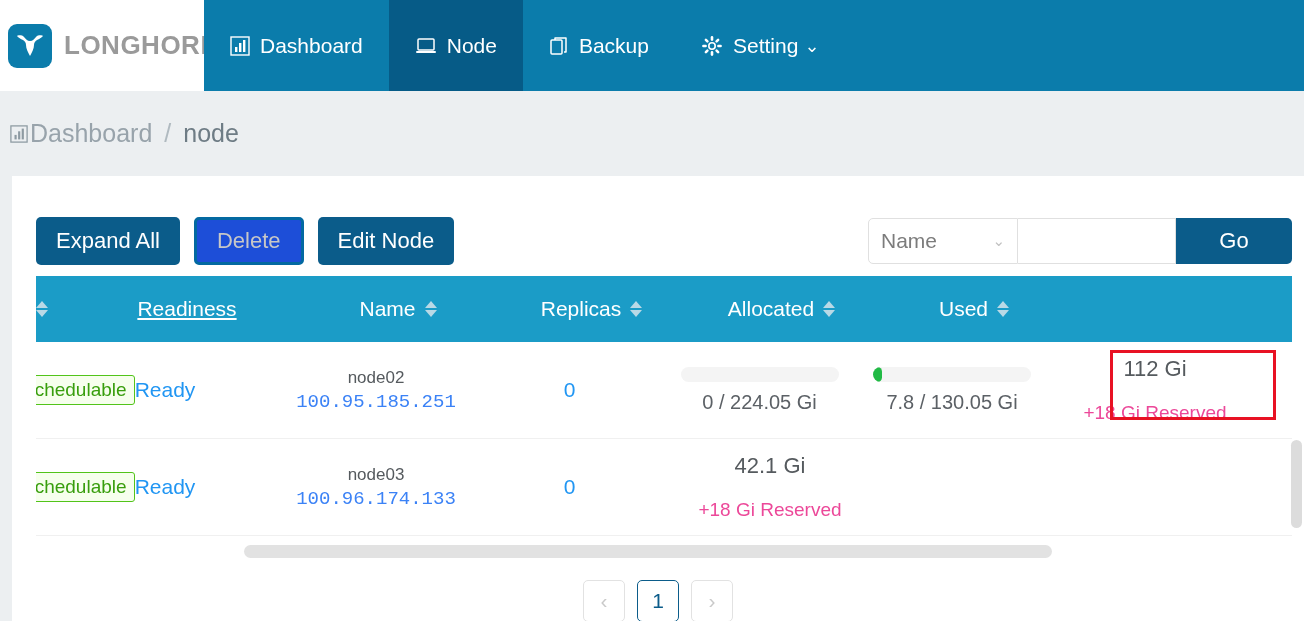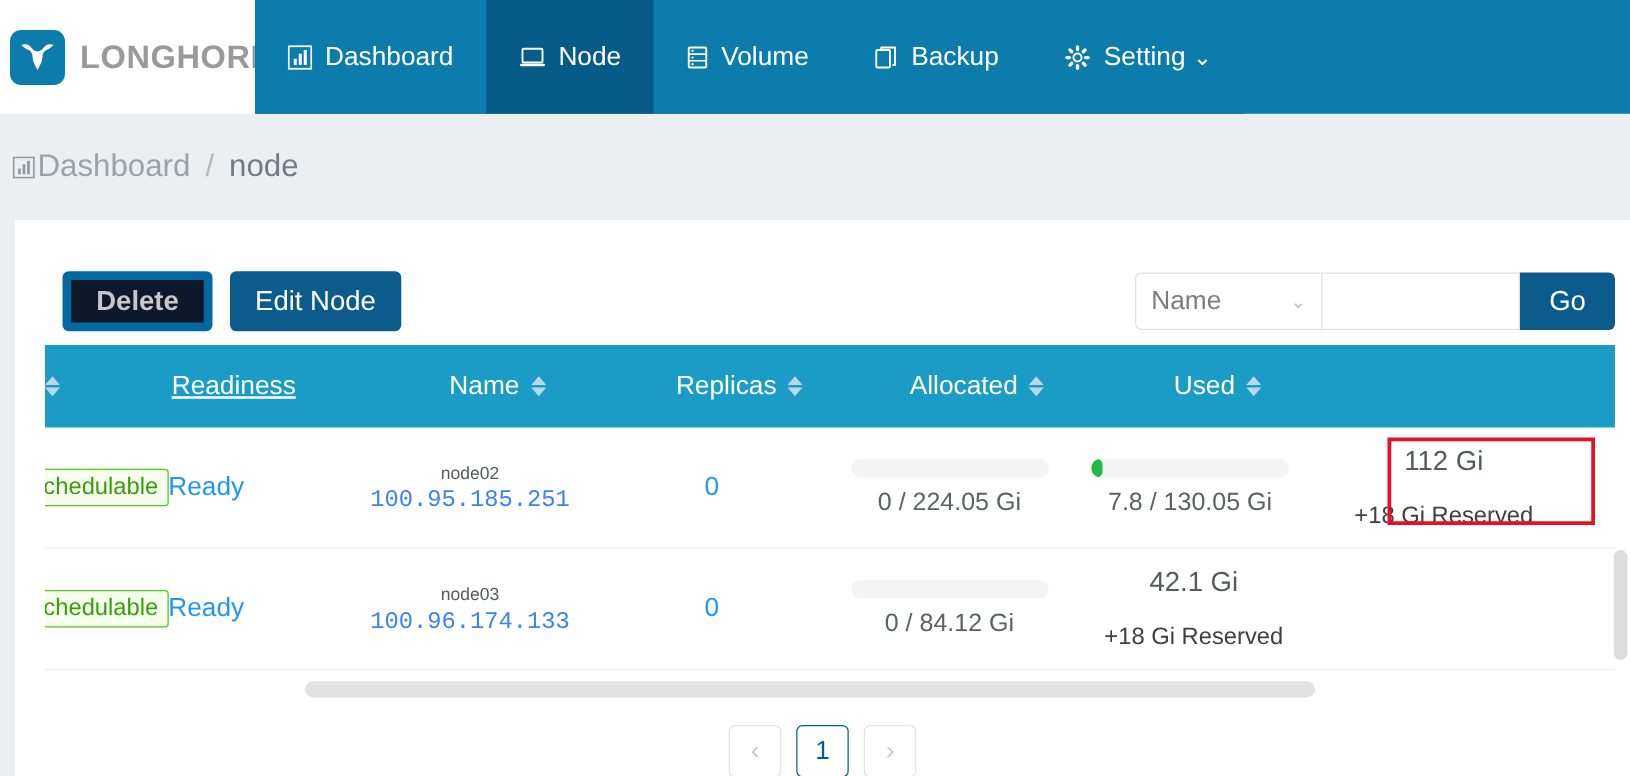--- a/index.html
+++ b/index.html
@@ -96,25 +96,24 @@
     font-size: 22px;
     border: none;
     border-radius: 5px;
     padding: 0 20px;
     height: 48px;
     cursor: pointer;
     font-family: "Liberation Sans", sans-serif;
   }
   .btn-primary { background: #0b5c8a; color: #ffffff; }
   .btn-disabled {
-    background: #0f172a;
+    background: #1d4ed8;
     color: #c7c7c7;
-    border: 7px solid #0369a1;
+    border: 3px solid #0369a1;
     cursor: not-allowed;
-    font-weight: bold;
   }
   .btn-gap { margin-left: 14px; }
 
   .search-group {
     margin-left: auto;
     margin-right: 12px;
     display: flex;
     align-items: stretch;
     height: 46px;
   }
@@ -139,21 +138,21 @@
     width: 158px;
     border: 1px solid #e0e0e0;
     border-left: none;
     outline: none;
     font-size: 20px;
     padding: 0 10px;
     font-family: "Liberation Sans", sans-serif;
     color: #444;
   }
   .go-btn {
-    width: 76px;
+    width: 116px;
     background: #0b5c8a;
     color: #fff;
     border: none;
     font-size: 22px;
     border-radius: 0 5px 5px 0;
     cursor: pointer;
     font-family: "Liberation Sans", sans-serif;
   }
 
   
@@ -208,33 +207,33 @@
   .badge-sched {
     border: 1px solid #52c41a;
     background: #f6ffed;
     color: #389e0d;
     font-size: 19px;
     padding: 3px 7px;
     border-radius: 3px;
     white-space: nowrap;
   }
   .link-blue { color: #2196f3; cursor: pointer; }
-  .node-name { color: #555a5e; font-size: 14px; }
+  .node-name { color: #555a5e; font-size: 17px; }
   .node-ip { color: #3b82f6; font-size: 19px; margin-top: 3px; font-family: Liberation Mono, monospace; }
   .bar-track {
     width: 158px;
     height: 15px;
     background: #f4f4f4;
     border-radius: 8px;
     overflow: hidden;
   }
   .bar-fill { height: 100%; background: #21ba45; border-radius: 8px; }
   .bar-label { margin-top: 9px; color: #5c6166; font-size: 20px; }
   .size-main { color: #555a5e; font-size: 22px; }
-  .size-sub { color: #404040; font-size: 19px; margin-top: 20px; }
+  .size-sub { color: #ec4899; font-size: 19px; margin-top: 20px; }
 
   .highlight-box {
     position: absolute;
     border: 3px solid #e81123;
     pointer-events: none;
     z-index: 5;
   }
 
   
   .vscroll {
@@ -316,33 +315,20 @@
     <div class="nav-item active">
       <span class="nav-ico">
         <svg width="22" height="20" viewBox="0 0 22 20">
           <rect x="3" y="3" width="16" height="11" fill="none" stroke="#fff" stroke-width="1.5" rx="1"></rect>
           <rect x="1" y="15" width="20" height="2" fill="#fff" rx="1"></rect>
         </svg>
       </span>
       <span>Node</span>
     </div>
 
-    <div class="nav-item">
-      <span class="nav-ico">
-        <svg width="18" height="20" viewBox="0 0 18 20">
-          <rect x="2" y="2" width="14" height="16" fill="none" stroke="#fff" stroke-width="1.5" rx="1"></rect>
-          <line x1="2" y1="7.3" x2="16" y2="7.3" stroke="#fff" stroke-width="1.3"></line>
-          <line x1="2" y1="12.6" x2="16" y2="12.6" stroke="#fff" stroke-width="1.3"></line>
-          <circle cx="5" cy="4.6" r="0.9" fill="#fff"></circle>
-          <circle cx="5" cy="10" r="0.9" fill="#fff"></circle>
-          <circle cx="5" cy="15.3" r="0.9" fill="#fff"></circle>
-        </svg>
-      </span>
-      <span>Volume</span>
-    </div>
 
     <div class="nav-item">
       <span class="nav-ico">
         <svg width="20" height="20" viewBox="0 0 20 20">
           <rect x="2" y="4" width="11" height="14" fill="none" stroke="#fff" stroke-width="1.5" rx="1"></rect>
           <path d="M6 4 V2 H17 V16 H15" fill="none" stroke="#fff" stroke-width="1.5" stroke-linejoin="round"></path>
         </svg>
       </span>
       <span>Backup</span>
     </div>
@@ -380,20 +366,21 @@
     </svg>
   </span>
   <span class="bc-link">Dashboard</span>
   <span class="bc-sep">/</span>
   <span class="bc-current">node</span>
 </div>
 
 <div class="card">
 
   <div class="toolbar">
+    <button class="btn btn-primary">Expand All</button>
     <button class="btn btn-disabled btn-gap">Delete</button>
     <button class="btn btn-primary btn-gap">Edit Node</button>
 
     <div class="search-group">
       <div class="select-box">
         <span>Name</span>
         <span class="sel-chev">⌄</span>
       </div>
       <input class="search-input" type="text" value="" placeholder="" style="">
       <button class="go-btn">Go</button>
@@ -483,26 +470,20 @@
         <div class="td" style="width:230px;">
           <span class="link-blue">Ready</span>
         </div>
         <div class="td" style="width:192px;">
           <span class="node-name">node03</span>
           <span class="node-ip">100.96.174.133</span>
         </div>
         <div class="td" style="width:195px;">
           <span class="link-blue">0</span>
         </div>
-        <div class="td" style="width:185px;">
-          <div class="bar-track">
-            <div class="bar-fill" id="alloc1" style="width:0%"></div>
-          </div>
-          <span class="bar-label">0 / 84.12 Gi</span>
-        </div>
         <div class="td" style="width:206px;">
           <span class="size-main">42.1 Gi</span>
           <span class="size-sub">+18 Gi Reserved</span>
         </div>
       </div>
 
       <div class="highlight-box" style="left:1074px; top:8px; width:166px; height:70px;"></div>
 
       <div class="vscroll"></div>
     </div>

